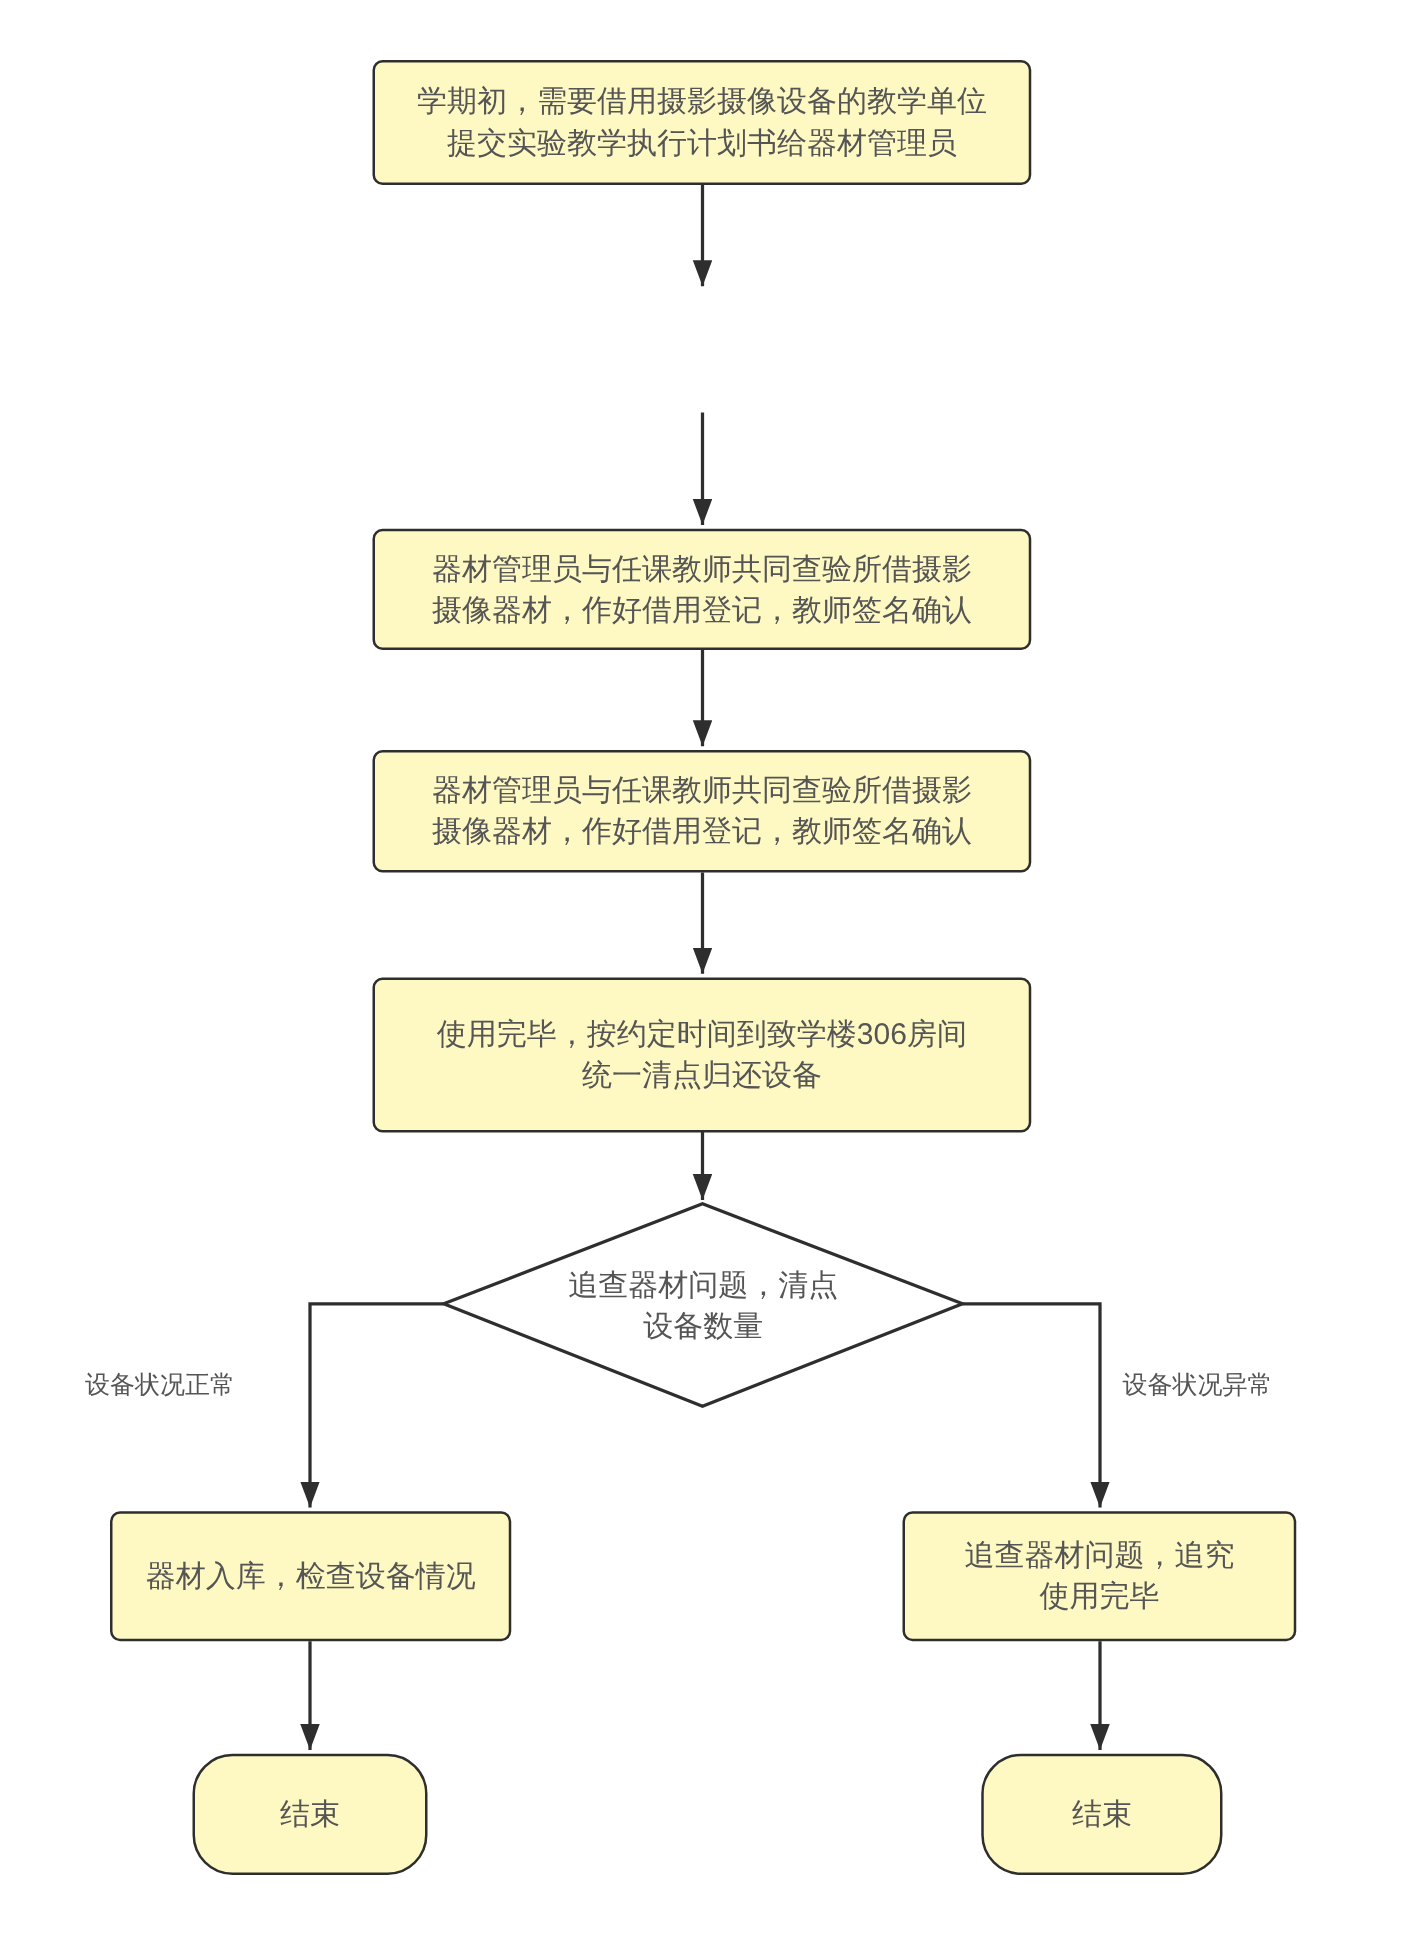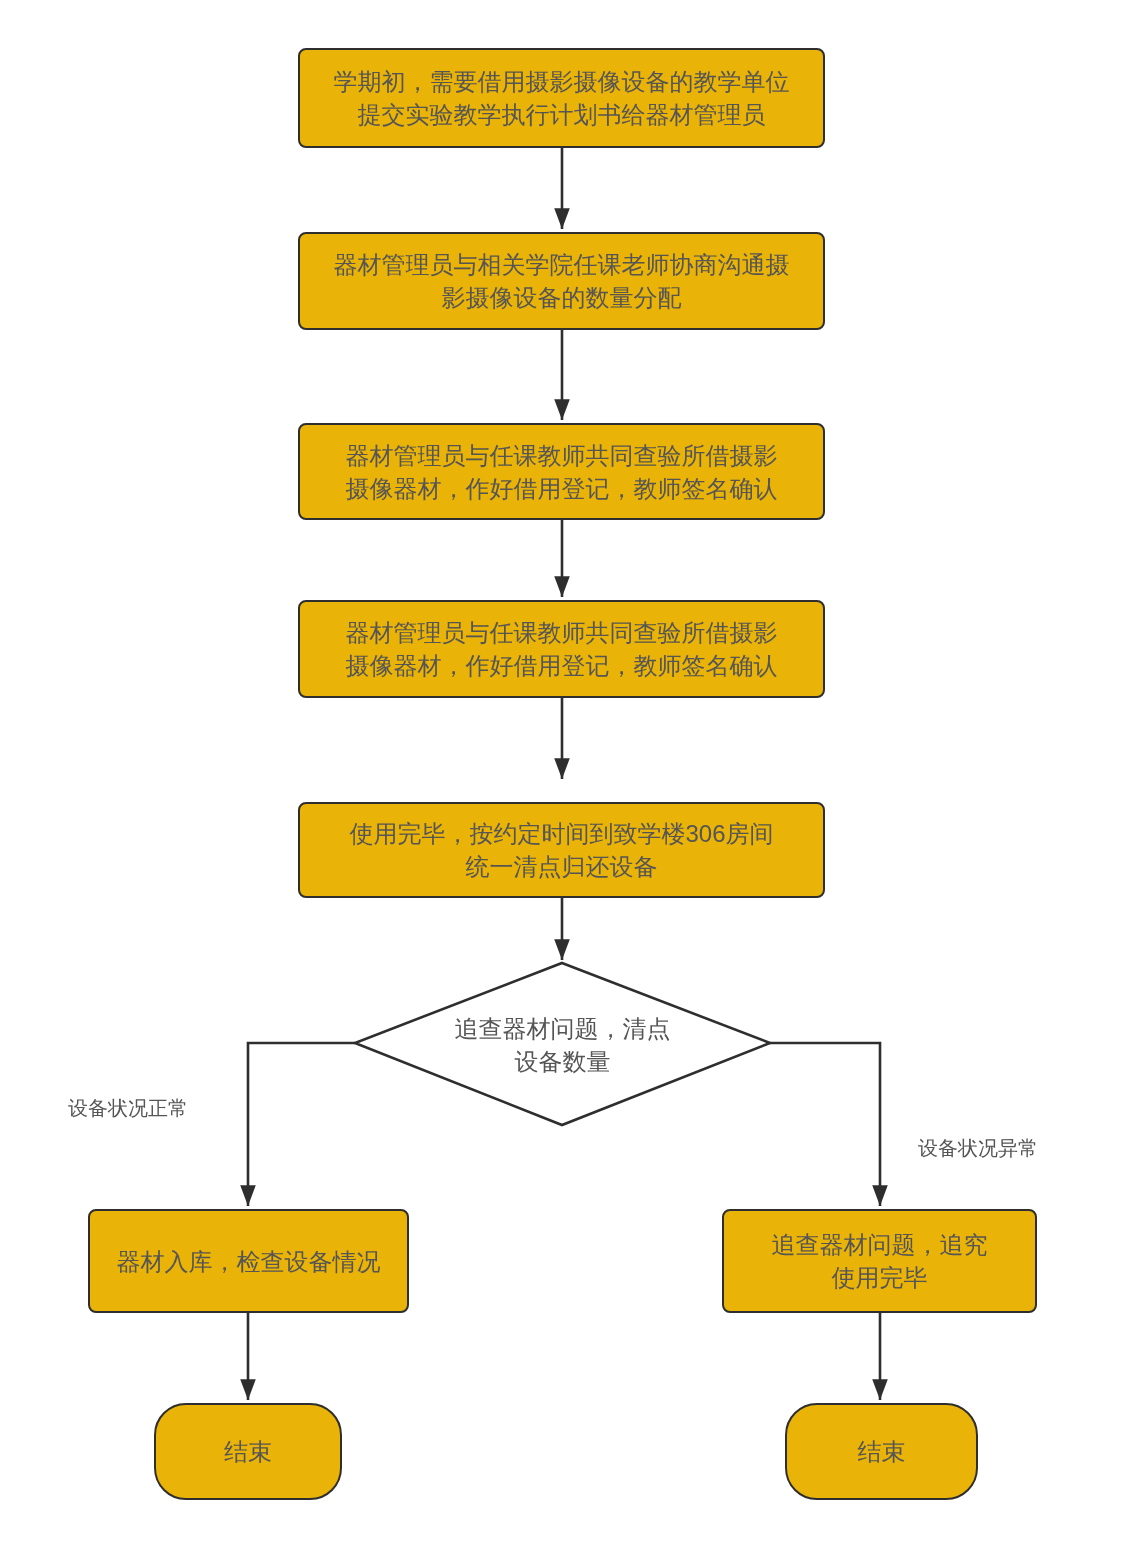--- a/index.html
+++ b/index.html
@@ -22,21 +22,21 @@
     fill: none;
   }
   svg.edges polygon {
     fill: #ffffff;
     stroke: #2e2e2e;
     stroke-width: 2.6;
   }
   .node {
     position: absolute;
     box-sizing: border-box;
-    background: #eab308;
+    background: #fef9c3;
     border: 2.6px solid #2e2e2e;
     border-radius: 8px;
     display: flex;
     flex-direction: column;
     align-items: center;
     justify-content: center;
     text-align: center;
     color: #555555;
     font-size: 24px;
     line-height: 33px;
@@ -87,47 +87,43 @@
     <line x1="880" y1="1313" x2="880" y2="1400" marker-end="url(#arw)"></line>
 
     <polygon points="562,963 770,1043 562,1125 355,1043"></polygon>
   </svg>
 
   <div class="node" style="left:298px; top:48px; width:527px; height:100px;">
     <div class="ln">学期初，需要借用摄影摄像设备的教学单位</div>
     <div class="ln">提交实验教学执行计划书给器材管理员</div>
   </div>
 
-  <div class="node" style="left:298px; top:232px; width:527px; height:98px;">
-    <div class="ln">器材管理员与相关学院任课老师协商沟通摄</div>
-    <div class="ln">影摄像设备的数量分配</div>
-  </div>
 
   <div class="node" style="left:298px; top:423px; width:527px; height:97px;">
     <div class="ln">器材管理员与任课教师共同查验所借摄影</div>
     <div class="ln">摄像器材，作好借用登记，教师签名确认</div>
   </div>
 
   <div class="node" style="left:298px; top:600px; width:527px; height:98px;">
     <div class="ln">器材管理员与任课教师共同查验所借摄影</div>
     <div class="ln">摄像器材，作好借用登记，教师签名确认</div>
   </div>
 
-  <div class="node" style="left:298px; top:782px; width:527px; height:96px;margin-top:20px;">
+  <div class="node" style="left:298px; top:782px; width:527px; height:124px;">
     <div class="ln">使用完毕，按约定时间到致学楼306房间</div>
     <div class="ln">统一清点归还设备</div>
   </div>
 
   <div class="diamond-text" style="left:402px; top:995px; width:321px; height:100px;">
     <div class="ln">追查器材问题，清点</div>
     <div class="ln">设备数量</div>
   </div>
 
   <div class="edge-label" style="left:68px; top:1094px;">设备状况正常</div>
-  <div class="edge-label" style="left:918px; top:1094px;margin-top:40px;">设备状况异常</div>
+  <div class="edge-label" style="left:898px; top:1094px;">设备状况异常</div>
 
   <div class="node" style="left:88px; top:1209px; width:321px; height:104px;">
     <div class="ln">器材入库，检查设备情况</div>
     <div class="ln"></div>
   </div>
 
   <div class="node" style="left:722px; top:1209px; width:315px; height:104px;">
     <div class="ln">追查器材问题，追究</div>
     <div class="ln">使用完毕</div>
   </div>

